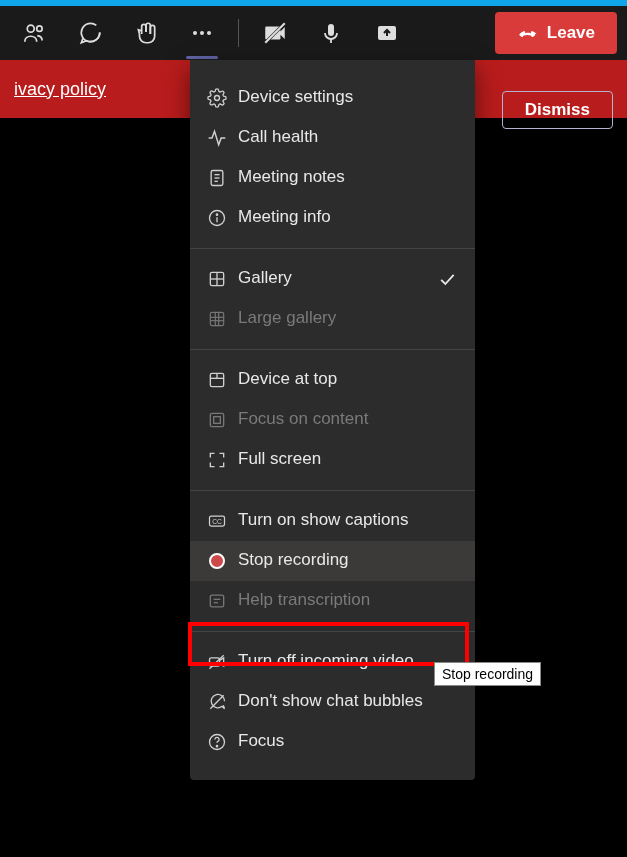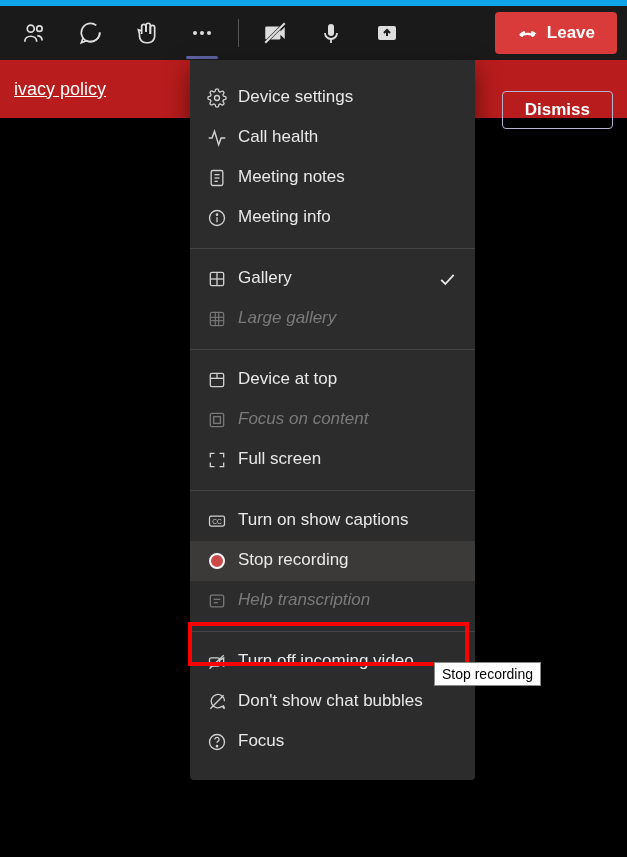--- a/index.html
+++ b/index.html
@@ -94,21 +94,20 @@
     padding: 9px 18px 9px 16px;
     font-size: 17px;
     gap: 10px;
     color: #e8e8e8;
     cursor: pointer;
     position: relative;
   }
   .menu-item.disabled {
     color: #7a7a7a;
     cursor: default;
-    font-style: italic;
   }
   .menu-item.disabled .mi-icon { color: #777; }
   .menu-item.hover {
     background: #3b3a39;
   }
   .menu-item .mi-icon {
     width: 22px; height: 22px;
     display:flex; align-items:center; justify-content:center;
     flex-shrink: 0;
     color: #d0d0d0;

